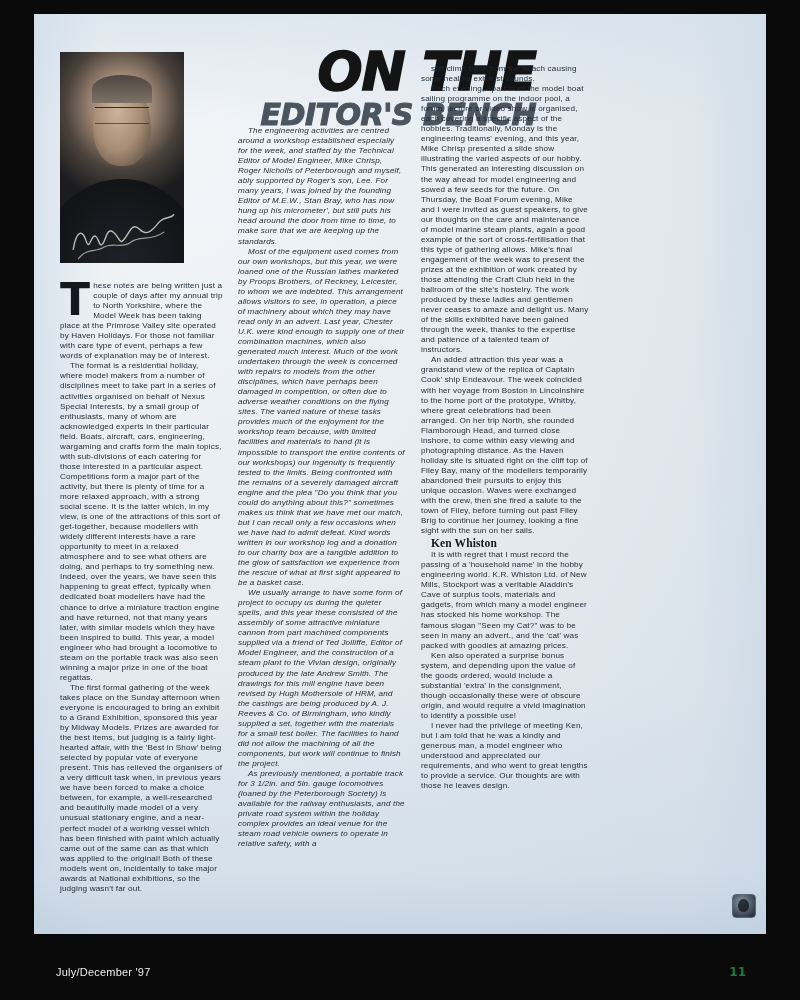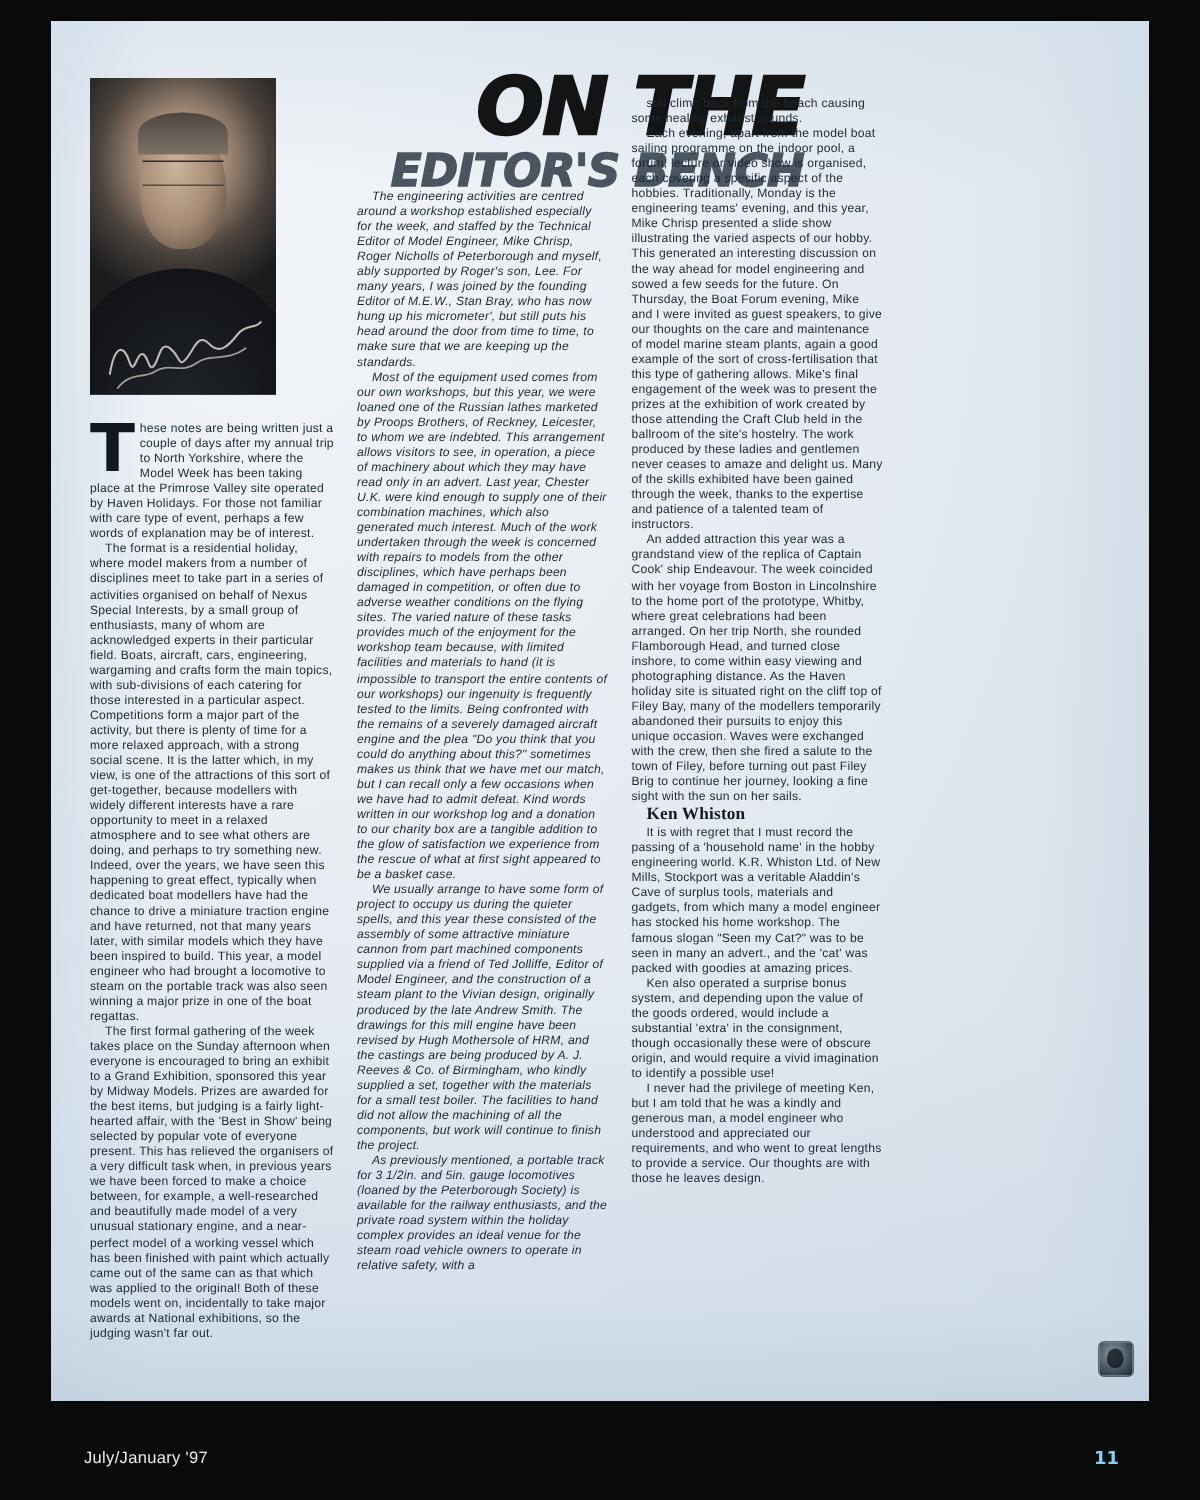--- a/index.html
+++ b/index.html
@@ -238,21 +238,21 @@
     letter-spacing: 0.02em;
     color: #ededed;
   }
   .footer-right {
     position: absolute;
     right: 54px;
     top: 13px;
     font-family: "DejaVu Sans", sans-serif;
     font-weight: 700;
     font-size: 12px;
-    color: #7dd3fc;
+    color: #15803d;
   }
 </style>
 </head>
 <body>
 
 <div id="page">
 
   <div id="paper">
     <div id="content">
 
@@ -300,17 +300,17 @@
         <p>Ken also operated a surprise bonus system, and depending upon the value of the goods ordered, would include a substantial 'extra' in the consignment, though occasionally these were of obscure origin, and would require a vivid imagination to identify a possible use!</p>
         <p>I never had the privilege of meeting Ken, but I am told that he was a kindly and generous man, a model engineer who understood and appreciated our requirements, and who went to great lengths to provide a service. Our thoughts are with those he leaves design.</p>
       </div>
 
       <div class="endlogo"></div>
 
     </div>
   </div>
 
   <div class="footer">
-    <div class="footer-left">July/January '97</div>
+    <div class="footer-left">July/December '97</div>
     <div class="footer-right">11</div>
   </div>
 
 </div>
 
 </body></html>

